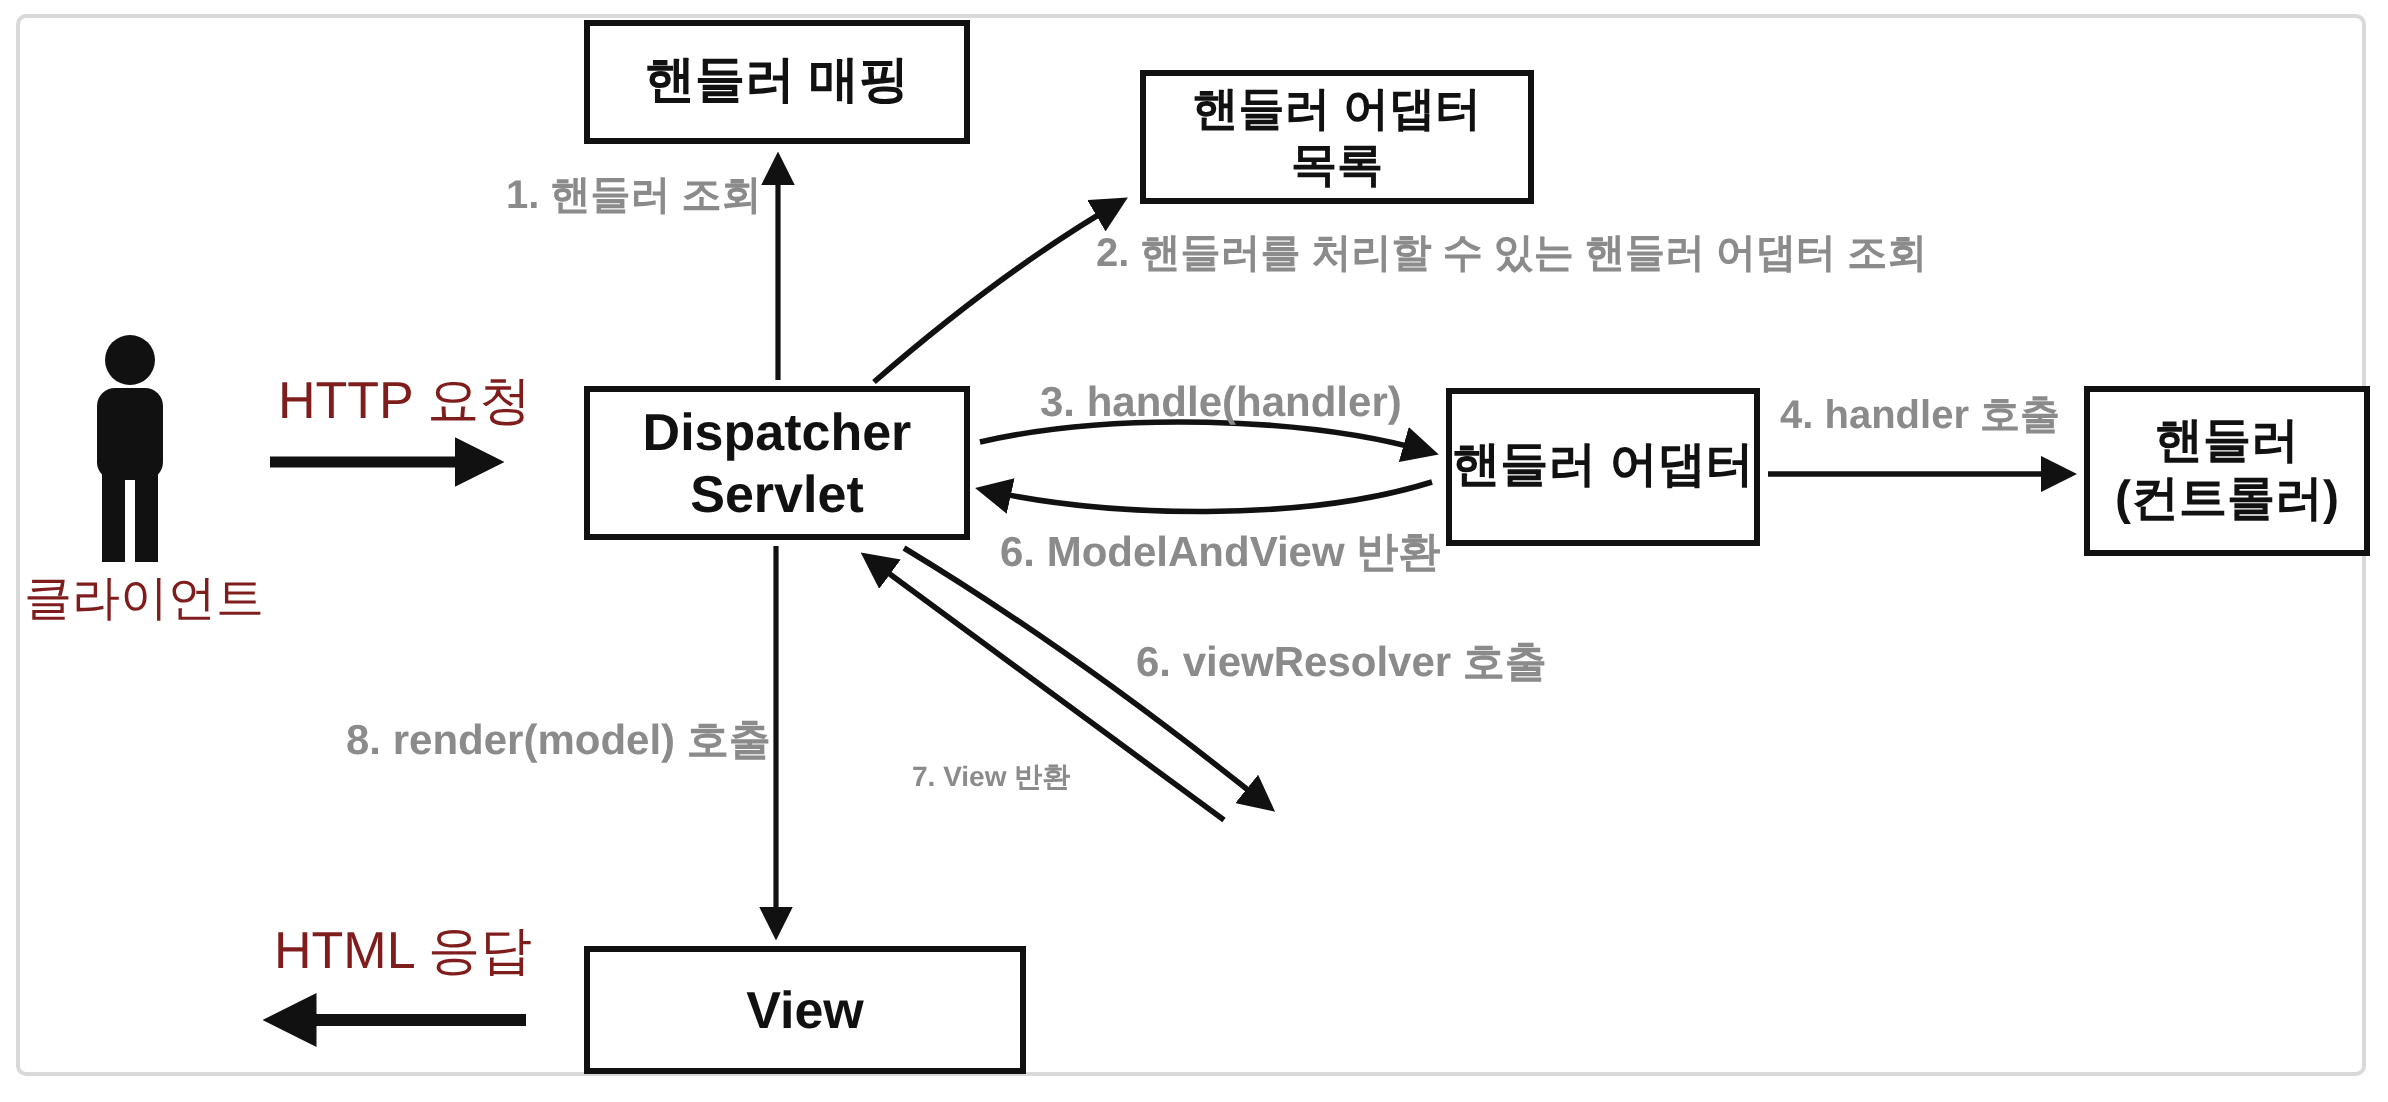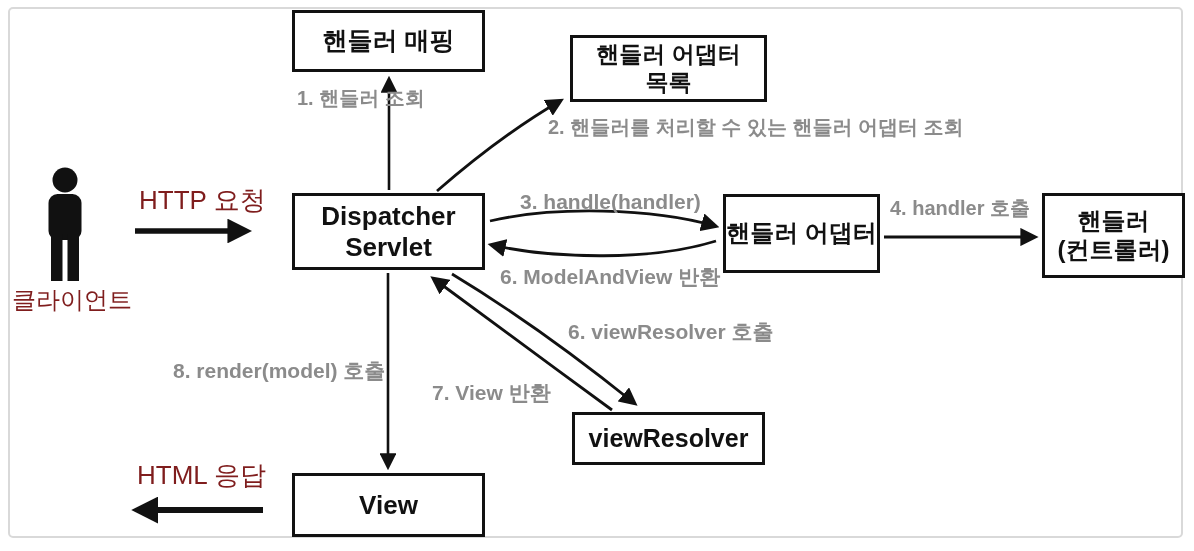--- a/index.html
+++ b/index.html
@@ -16,32 +16,32 @@
     position:absolute;box-sizing:border-box;background:#ffffff;border:3px solid #111111;
     color:#111111;font-weight:bold;display:flex;align-items:center;justify-content:center;
     text-align:center;white-space:pre-line;line-height:1.18;z-index:2;
   }
   .n-mapping{left:292px;top:10px;width:193px;height:62px;font-size:25px;}
   .n-adapterlist{left:570px;top:35px;width:197px;height:67px;font-size:23px;}
   .n-dispatcher{left:292px;top:193px;width:193px;height:77px;font-size:26px;}
   .n-adapter{left:723px;top:194px;width:157px;height:79px;font-size:24px;}
   .n-controller{left:1042px;top:193px;width:143px;height:85px;font-size:24px;}
   .n-viewresolver{left:572px;top:412px;width:193px;height:53px;font-size:25px;}
-  .n-view{left:292px;top:473px;width:193px;height:64px;font-size:26px;}
+  .n-view{left:292px;top:473px;width:221px;height:64px;font-size:26px;}
   .lbl{
     position:absolute;color:#8b8b8b;font-weight:bold;white-space:nowrap;z-index:2;
     font-size:20px;line-height:1.1;
   }
-  .l-s1{left:253px;top:87px;margin-left:44px;}
+  .l-s1{left:253px;top:87px;}
   .l-s2{left:548px;top:116px;}
   .l-s3{left:520px;top:190px;font-size:21px;}
   .l-s4{left:890px;top:197px;}
   .l-s5{left:500px;top:265px;font-size:21px;}
   .l-s6{left:568px;top:320px;font-size:21px;}
-  .l-s7{left:432px;top:381px;font-size:21px;}
+  .l-s7{left:456px;top:381px;font-size:14px;}
   .l-s8{left:173px;top:359px;font-size:21px;}
   .big{font-weight:normal;font-size:26px;color:#7f1d1d;}
   .l-http{left:139px;top:186px;}
   .l-client{left:12px;top:287px;font-size:24px;}
   .l-html{left:137px;top:461px;}
 </style>
 </head>
 <body>
 
 <div class="stage">
@@ -87,21 +87,20 @@
   </svg>
 
   <div class="node n-mapping">핸들러 매핑</div>
   <div class="node n-adapterlist">핸들러 어댑터
 목록</div>
   <div class="node n-dispatcher">Dispatcher
 Servlet</div>
   <div class="node n-adapter">핸들러 어댑터</div>
   <div class="node n-controller">핸들러
 (컨트롤러)</div>
-  <div class="node n-viewresolver">viewResolver</div>
   <div class="node n-view">View</div>
 
   <div class="lbl l-s1">1. 핸들러 조회</div>
   <div class="lbl l-s2">2. 핸들러를 처리할 수 있는 핸들러 어댑터 조회</div>
   <div class="lbl l-s3">3. handle(handler)</div>
   <div class="lbl l-s4">4. handler 호출</div>
   <div class="lbl l-s5">6. ModelAndView 반환</div>
   <div class="lbl l-s6">6. viewResolver 호출</div>
   <div class="lbl l-s7">7. View 반환</div>
   <div class="lbl l-s8">8. render(model) 호출</div>

